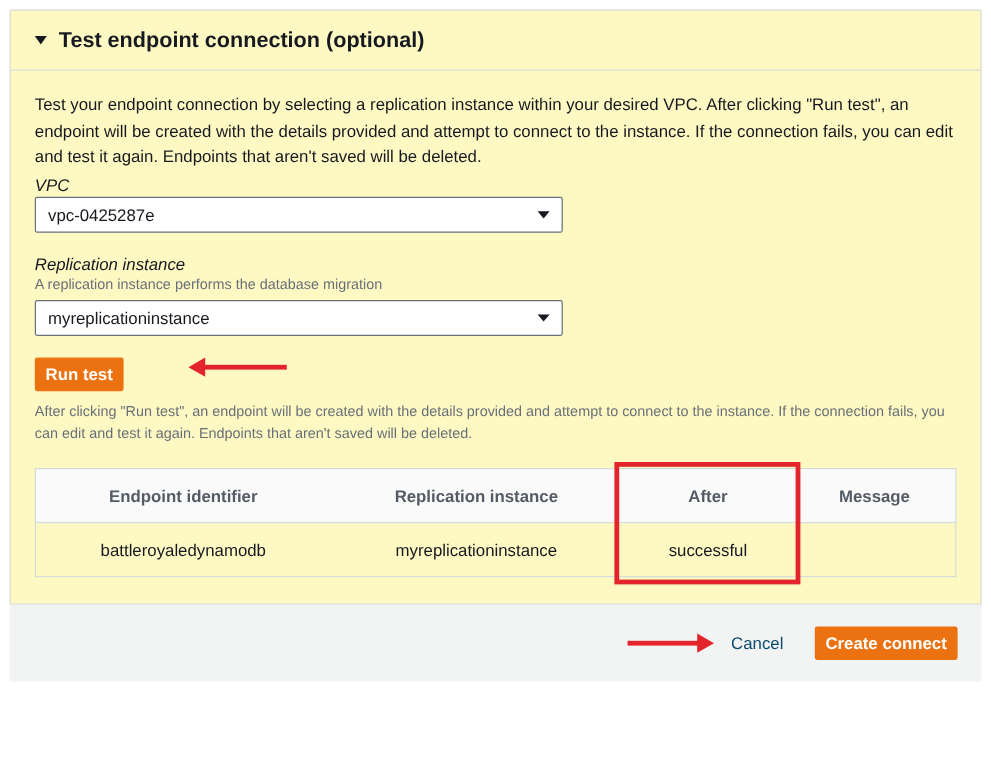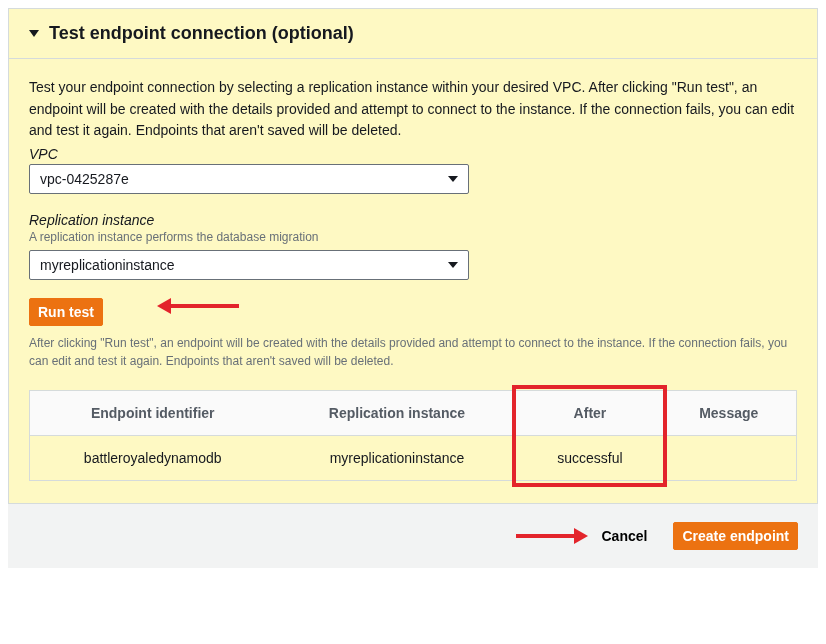--- a/index.html
+++ b/index.html
@@ -94,22 +94,22 @@
     background: #fff;
   }
   .btn-primary {
     background: #ec7211;
     color: #fff;
     border-color: #ec7211;
   }
   .btn-link {
     background: transparent;
     border: none;
-    color: #000000;
-    font-weight: 700;
+    color: #0c4a6e;
+    font-weight: 400;
   }
   .help-sm {
     font-size: 12px;
     color: #687078;
     line-height: 1.5;
     margin-top: 8px;
   }
   .table {
     width: 100%;
     border: 1px solid #d5dbdb;
@@ -235,14 +235,14 @@
       </table>
       <div id="status-highlight" class="annot-highlight" style="left: 483.422px; top: -5.5px; width: 155.047px; height: 102px;"></div>
     </div>
 
   </div>
 </div>
 
 <div class="footer-row">
   <span class="arrow-right footer-arrow"></span>
   <button class="btn btn-link">Cancel</button>
-  <button class="btn btn-primary">Create endpoint</button>
+  <button class="btn btn-primary">Create connect</button>
 </div>
 
 </body></html>

